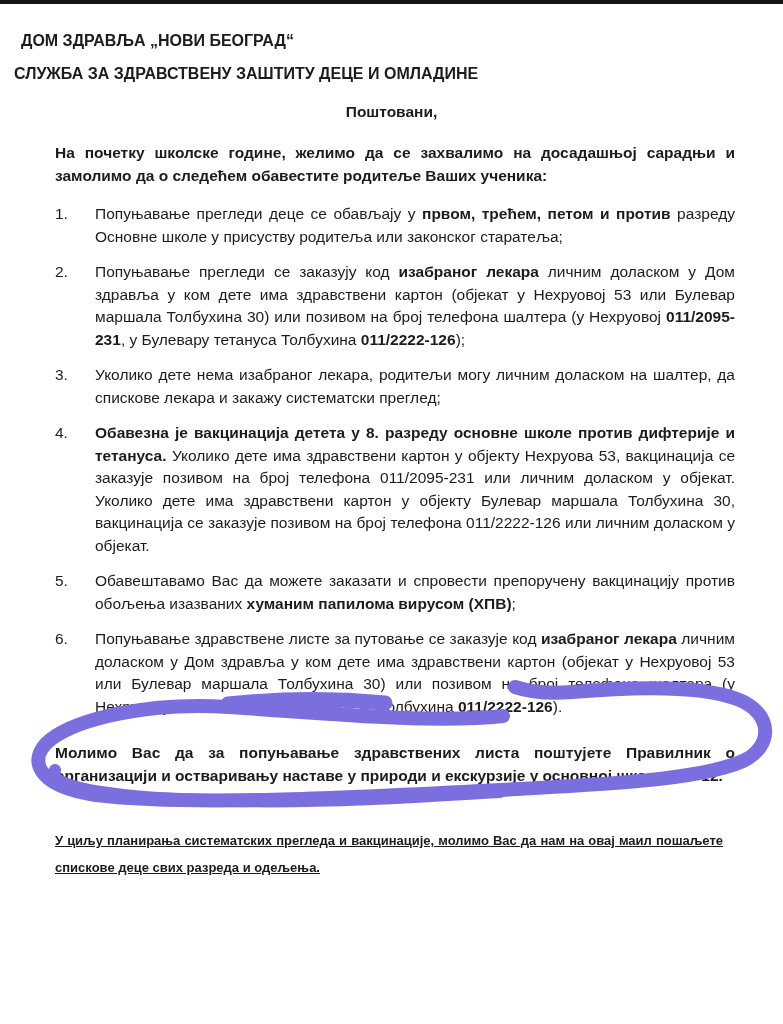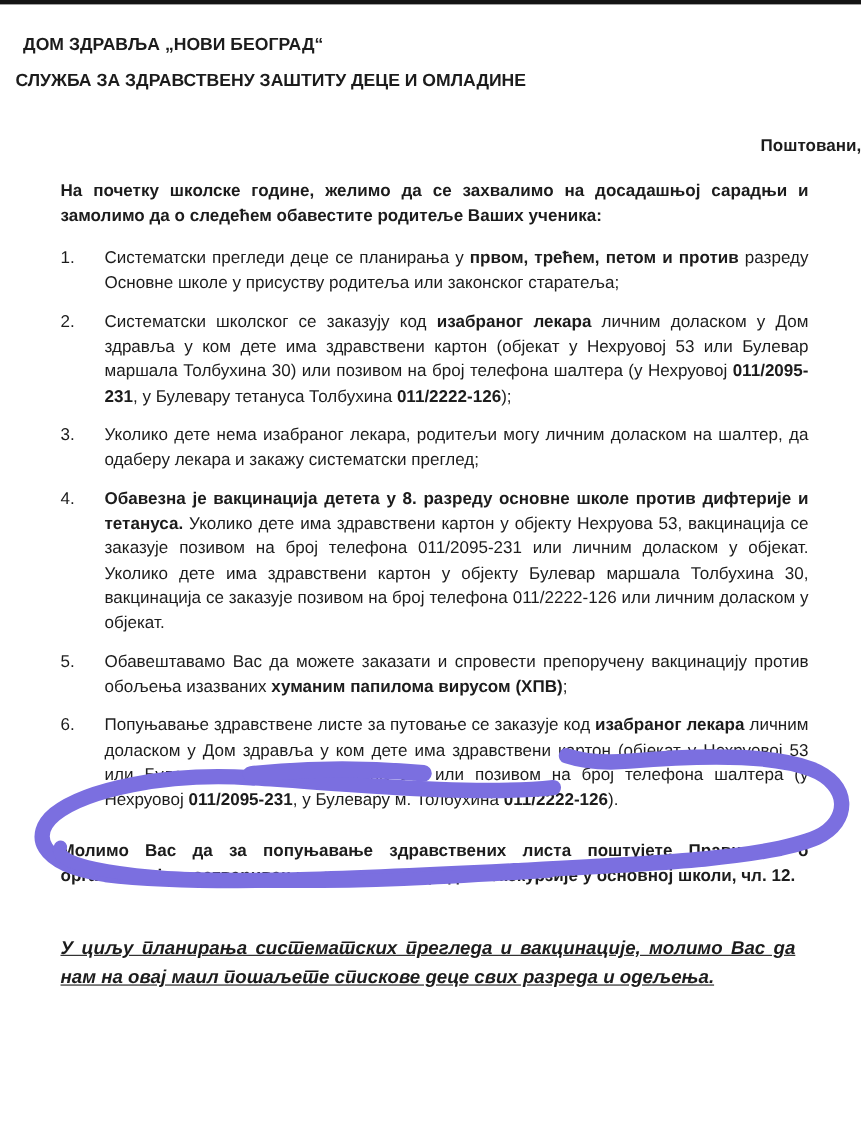--- a/index.html
+++ b/index.html
@@ -12,22 +12,22 @@
     overflow:hidden;
     box-sizing:border-box;
   }
   .scan-edge{
     position:absolute;top:0;left:0;right:0;height:4px;background:#141414;
   }
   .header{margin:31px 40px 0 21px;}
   .header .h1{font-weight:bold;font-size:16px;line-height:19px;margin:0;}
   .header .h2{font-weight:bold;font-size:16px;line-height:19px;margin:14px 0 0 -7px;}
   .salutation{
-    text-align:right;font-weight:bold;font-size:15.5px;
-    margin:41px 0 0 0;
+    text-align:center;font-weight:bold;font-size:15.5px;
+    margin:20px 0 0 0;
   }
   .intro{
     margin:21px 48px 0 55px;
     font-weight:bold;font-size:15.5px;line-height:22.5px;
     text-align:justify;
   }
   ol.numlist{
     list-style:none;margin:15px 48px 0 0;padding:0 0 0 55px;
   }
   ol.numlist li{
@@ -38,21 +38,21 @@
   ol.numlist li:first-child{margin-top:16px;}
   ol.numlist .num{flex:0 0 40px;}
   ol.numlist .txt{flex:1;text-align:justify;}
   .rulebook{
     margin:24px 48px 0 55px;
     font-weight:bold;font-size:15.5px;line-height:22.5px;
     text-align:justify;
   }
   .highlight{
     margin:40px 60px 0 55px;
-    font-weight:bold;font-style:italic;font-size:17px;line-height:27px;
+    font-weight:bold;font-size:13px;line-height:27px;
     text-decoration:underline;
     text-align:justify;
   }
   .closing{
     margin:52px 48px 0 55px;
     font-size:15.5px;line-height:22px;
   }
   .pen-overlay{
     position:absolute;left:0;top:0;width:783px;height:1024px;
     pointer-events:none;
@@ -70,29 +70,29 @@
     <p class="h2">СЛУЖБА ЗА ЗДРАВСТВЕНУ ЗАШТИТУ ДЕЦЕ И ОМЛАДИНЕ</p>
   </div>
 
   <p class="salutation">Поштовани,</p>
 
   <p class="intro">На почетку школске године, желимо да се захвалимо на досадашњој сарадњи и замолимо да о следећем обавестите родитеље Ваших ученика:</p>
 
   <ol class="numlist" id="numlist">
       <li>
         <span class="num">1.</span>
-        <div class="txt"><span>Систематски прегледи деце се планирања у </span><b>првом, трећем, петом и против</b><span> разреду Основне школе  у присуству родитеља или законског старатеља;</span></div>
+        <div class="txt"><span>Попуњавање прегледи деце се обављају у </span><b>првом, трећем, петом и против</b><span> разреду Основне школе  у присуству родитеља или законског старатеља;</span></div>
       </li>
       <li>
         <span class="num">2.</span>
-        <div class="txt"><span>Систематски школског се заказују код </span><b>изабраног лекара</b><span> личним доласком у Дом здравља у ком дете има здравствени картон (објекат у Нехруовој 53 или Булевар маршала Толбухина 30) или позивом на број телефона шалтера (у Нехруовој </span><b>011/2095-231</b><span>, у Булевару тетануса Толбухина </span><b>011/2222-126</b><span>);</span></div>
+        <div class="txt"><span>Попуњавање прегледи се заказују код </span><b>изабраног лекара</b><span> личним доласком у Дом здравља у ком дете има здравствени картон (објекат у Нехруовој 53 или Булевар маршала Толбухина 30) или позивом на број телефона шалтера (у Нехруовој </span><b>011/2095-231</b><span>, у Булевару тетануса Толбухина </span><b>011/2222-126</b><span>);</span></div>
       </li>
       <li>
         <span class="num">3.</span>
-        <div class="txt"><span>Уколико дете нема изабраног лекара, родитељи могу  личним доласком на шалтер, да одаберу лекара и закажу систематски преглед;</span></div>
+        <div class="txt"><span>Уколико дете нема изабраног лекара, родитељи могу  личним доласком на шалтер, да спискове лекара и закажу систематски преглед;</span></div>
       </li>
       <li>
         <span class="num">4.</span>
         <div class="txt"><b>Обавезна је вакцинација детета у 8. разреду основне школе против дифтерије и тетануса.</b><span> Уколико дете има здравствени картон у објекту  Нехруова  53, вакцинација  се заказује позивом на број телефона 011/2095-231 или личним доласком у објекат. Уколико дете има здравствени картон у објекту  Булевар маршала Толбухина 30, вакцинација  се заказује позивом на број телефона 011/2222-126 или личним доласком у објекат.</span></div>
       </li>
       <li>
         <span class="num">5.</span>
         <div class="txt"><span>Обавештавамо Вас да можете заказати и спровести препоручену вакцинацију против обољења изазваних </span><b>хуманим папилома вирусом (ХПВ)</b><span>;</span></div>
       </li>
       <li>

